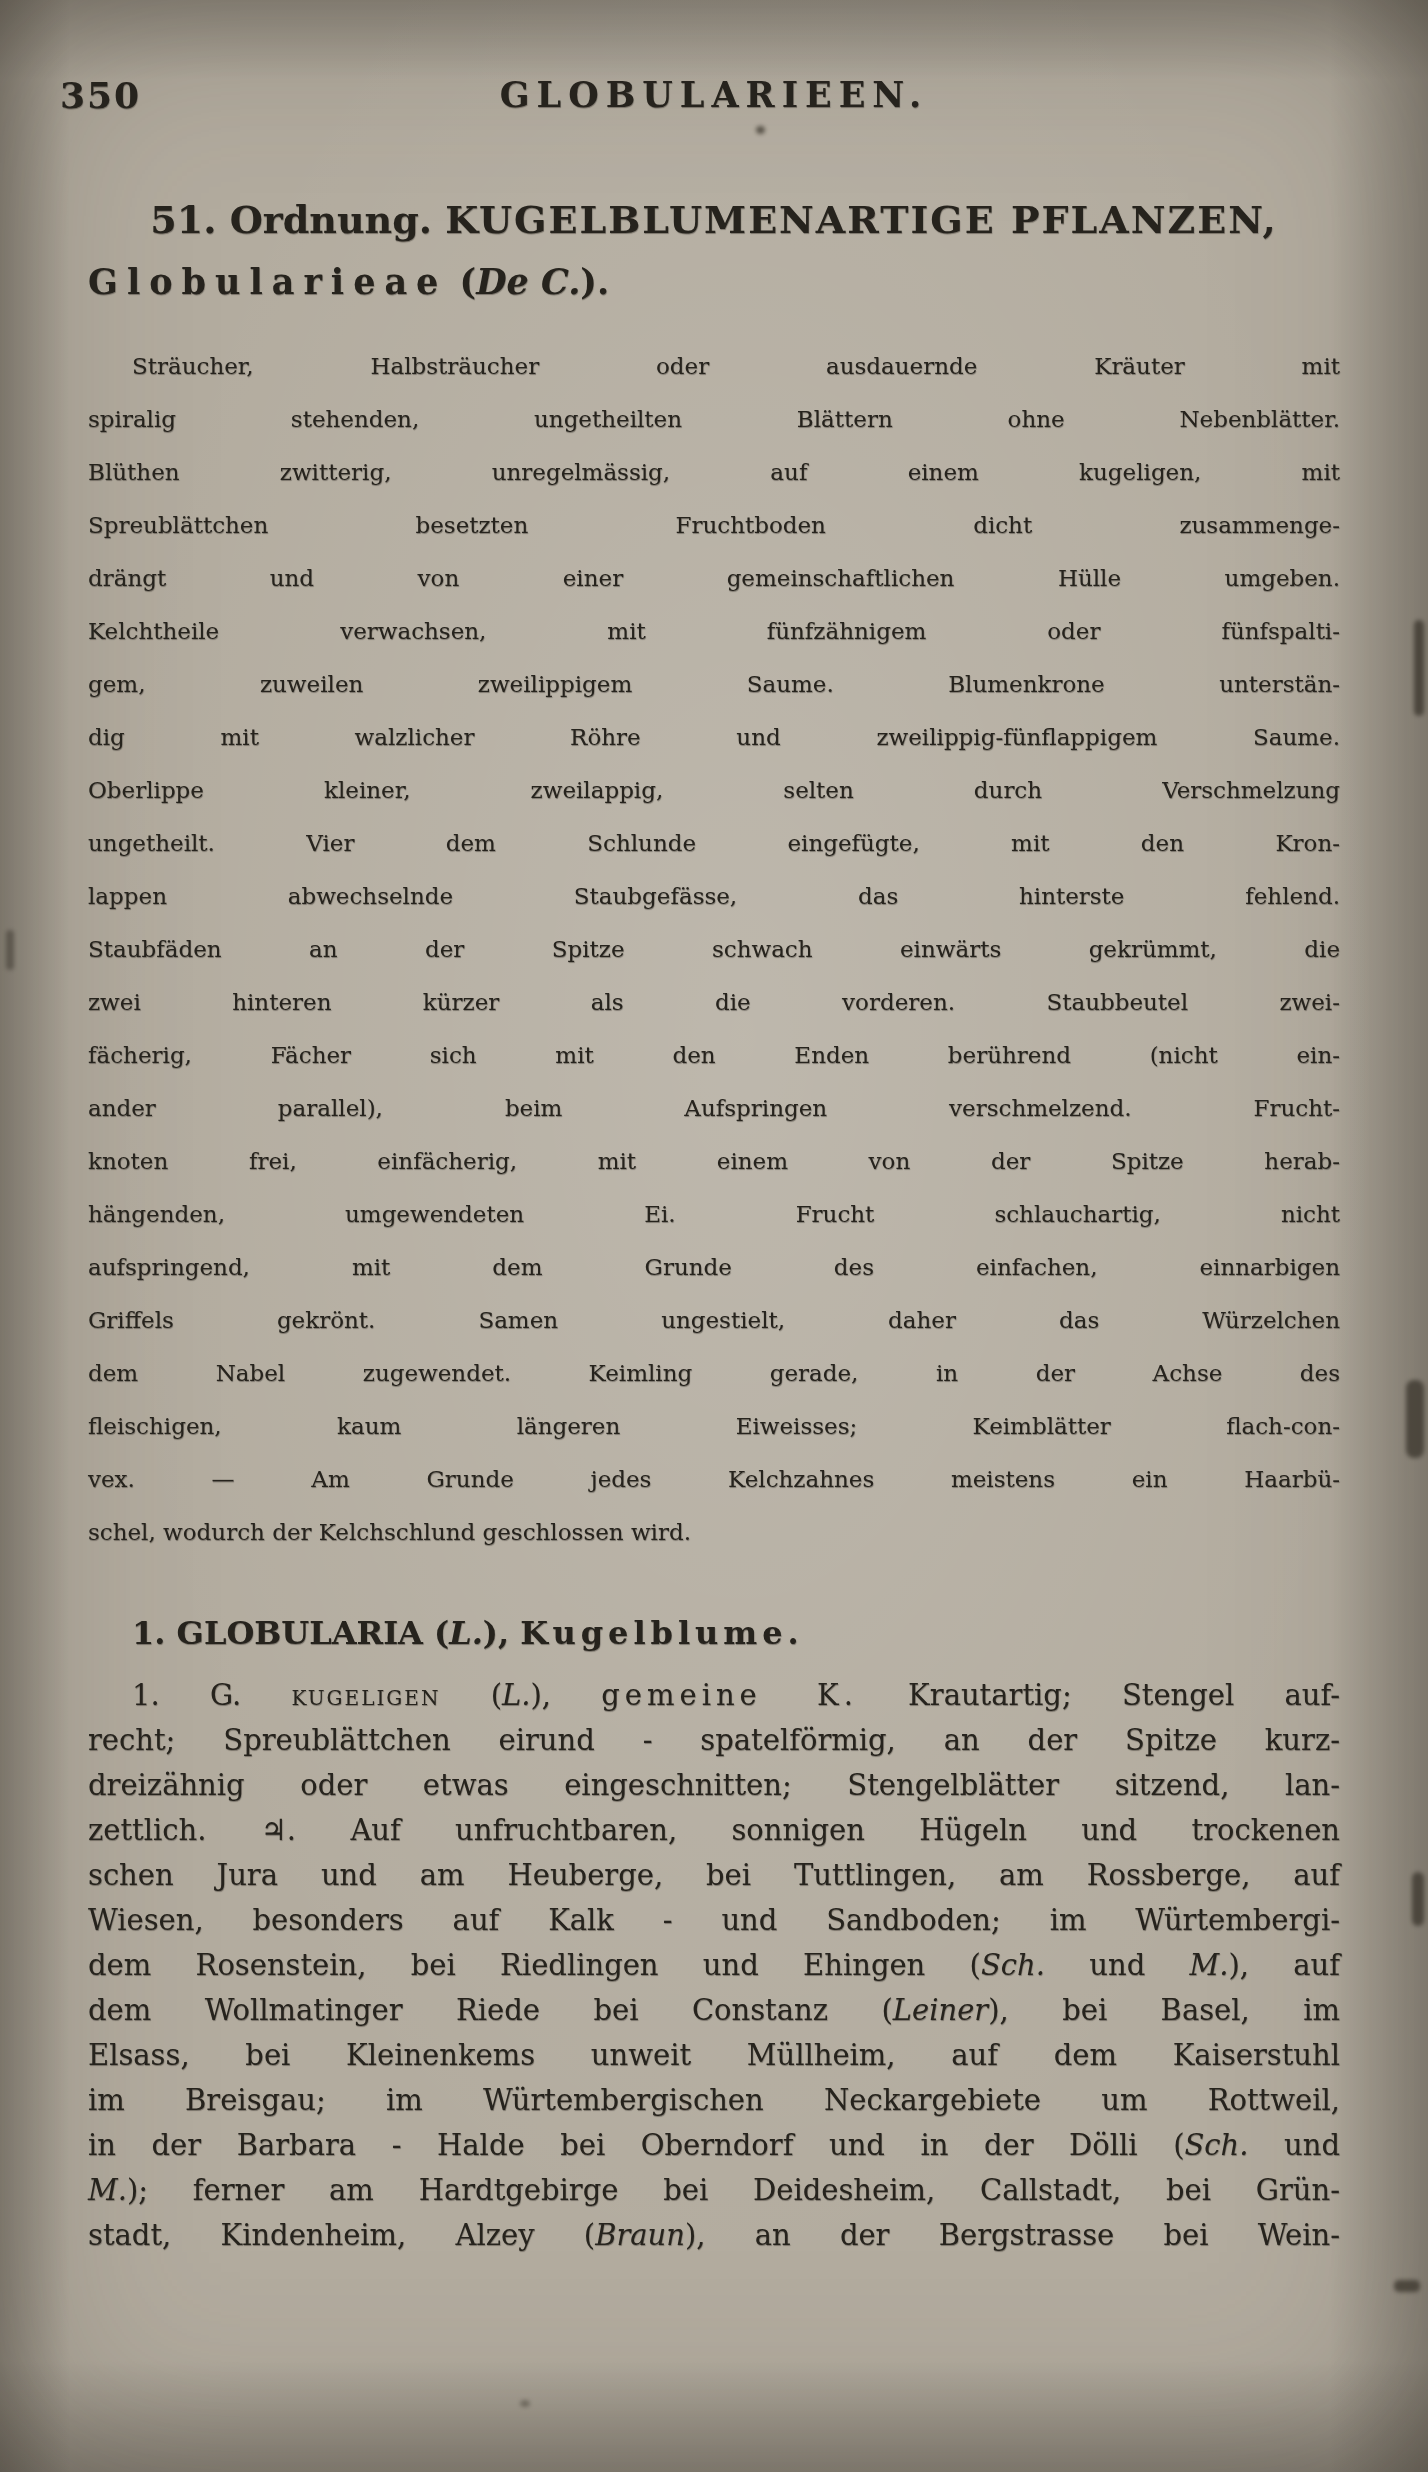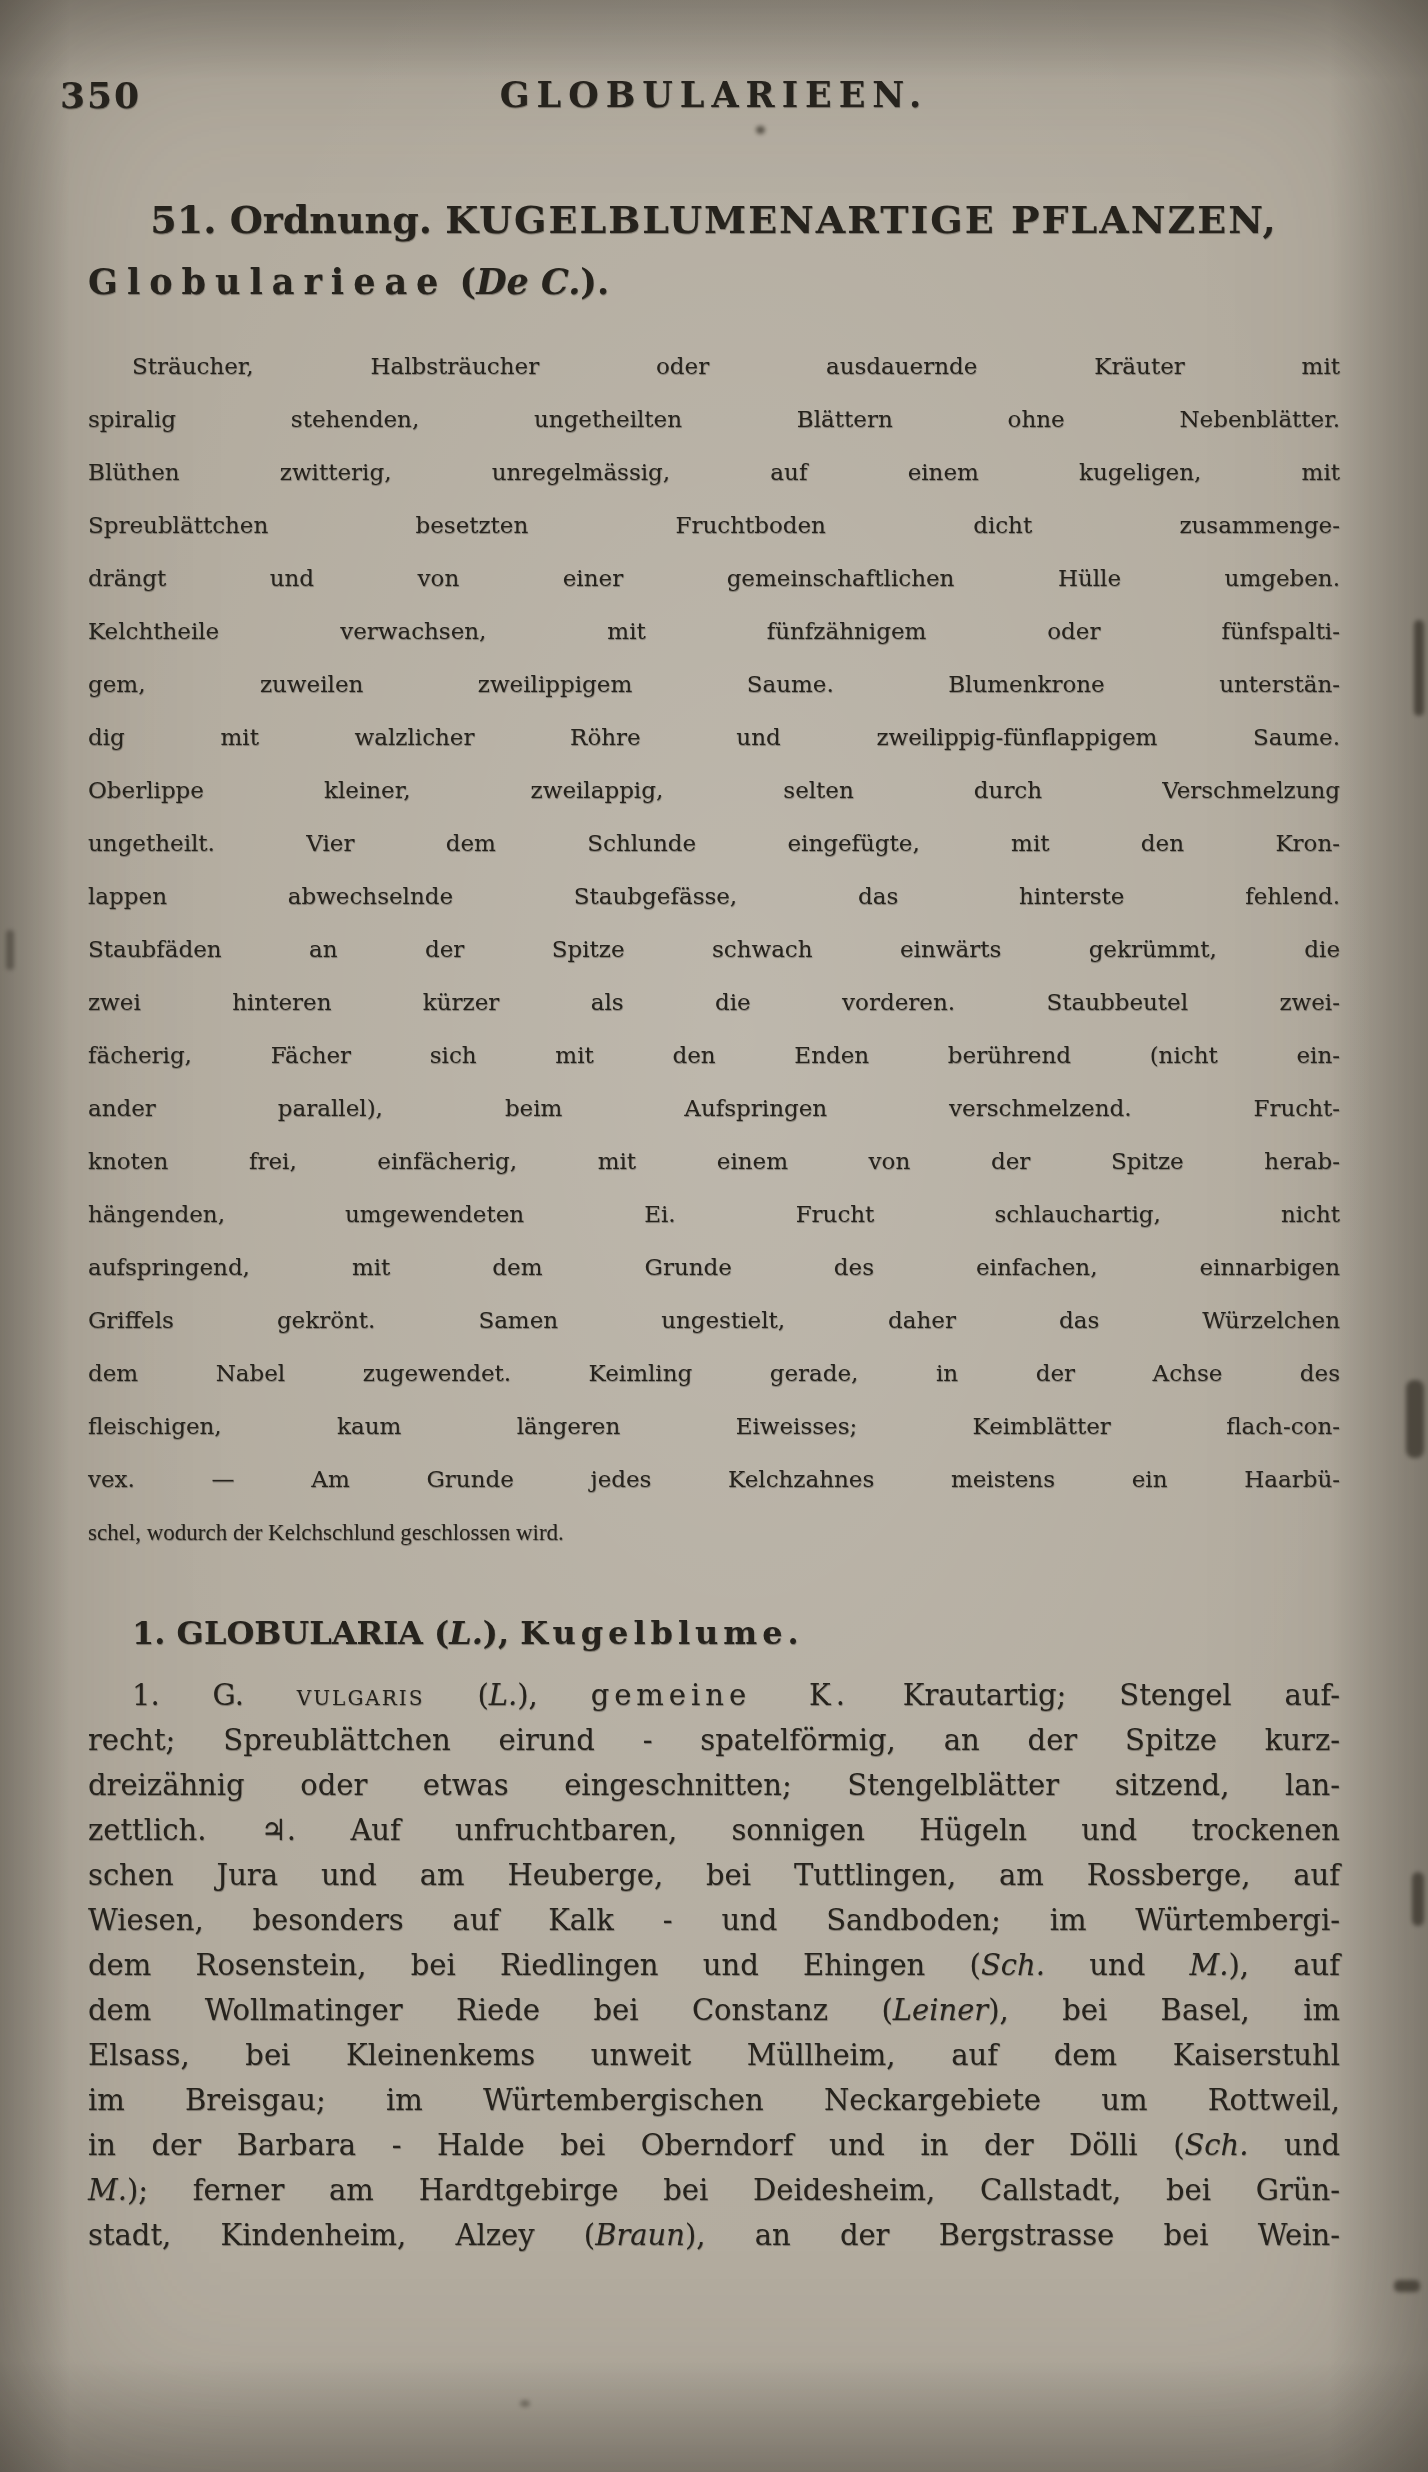--- a/index.html
+++ b/index.html
@@ -43,21 +43,21 @@
   em{ font-style:italic; }
   .para{ font-size:23px;line-height:53px; }
   .para1{ margin-top:36px; }
   .para2{ margin-top:16px;font-size:29px;line-height:45px; }
   .line{
     text-align:justify;
     text-align-last:justify;
     -moz-text-align-last:justify;
   }
   .para .line:first-child{ text-indent:44px; }
-  .endleft .line:last-child{ text-align-last:left;font-family:Liberation Serif, serif; -moz-text-align-last:left; }
+  .endleft .line:last-child{ text-align-last:left; -moz-text-align-last:left; }
   .s-i{ font-style:italic; }
   .s-sc{ font-variant:small-caps;letter-spacing:2px; }
   .s-sp{ letter-spacing:5px; }
   h3{
     font-size:32px;line-height:48px;margin-top:50px;text-indent:44px;
   }
   h3 em{ font-weight:bold; }
   
   .artifact{ position:absolute;background:#3a352c;border-radius:50%;filter:blur(2px);opacity:0.75; }
   .a1{ left:756px;top:126px;width:9px;height:8px; }
@@ -112,21 +112,21 @@
         <div class="line">Griffels gekrönt. Samen ungestielt, daher das Würzelchen</div>
         <div class="line">dem Nabel zugewendet. Keimling gerade, in der Achse des</div>
         <div class="line">fleischigen, kaum längeren Eiweisses; Keimblätter flach-con-</div>
         <div class="line">vex. — Am Grunde jedes Kelchzahnes meistens ein Haarbü-</div>
         <div class="line">schel, wodurch der Kelchschlund geschlossen wird.</div>
       </div>
 
     <h3 class="txt"><span>1. </span><span>GLOBULARIA </span><span>(</span><em>L.</em><span>), </span><span class="spaced">Kugelblume.</span></h3>
 
     <div class="para para2 txt">
-        <div class="line"><span>1. G. </span><span class="s-sc">vulgaris</span><span> (</span><span class="s-i">L.</span><span>), </span><span class="s-sp">gemeine K.</span><span> Krautartig; Stengel auf-</span></div>
+        <div class="line"><span>1. G. </span><span class="s-sc">kugeligen</span><span> (</span><span class="s-i">L.</span><span>), </span><span class="s-sp">gemeine K.</span><span> Krautartig; Stengel auf-</span></div>
         <div class="line"><span>recht; Spreublättchen eirund - spatelförmig, an der Spitze kurz-</span></div>
         <div class="line"><span>dreizähnig oder etwas eingeschnitten; Stengelblätter sitzend, lan-</span></div>
         <div class="line"><span>zettlich. ♃. Auf unfruchtbaren, sonnigen Hügeln und trockenen</span></div>
         <div class="line"><span>schen Jura und am Heuberge, bei Tuttlingen, am Rossberge, auf</span></div>
         <div class="line"><span>Wiesen, besonders auf Kalk - und Sandboden; im Würtembergi-</span></div>
         <div class="line"><span>dem Rosenstein, bei Riedlingen und Ehingen (</span><span class="s-i">Sch.</span><span> und </span><span class="s-i">M.</span><span>), auf</span></div>
         <div class="line"><span>dem Wollmatinger Riede bei Constanz (</span><span class="s-i">Leiner</span><span>), bei Basel, im</span></div>
         <div class="line"><span>Elsass, bei Kleinenkems unweit Müllheim, auf dem Kaiserstuhl</span></div>
         <div class="line"><span>im Breisgau; im Würtembergischen Neckargebiete um Rottweil,</span></div>
         <div class="line"><span>in der Barbara - Halde bei Oberndorf und in der Dölli (</span><span class="s-i">Sch.</span><span> und</span></div>

